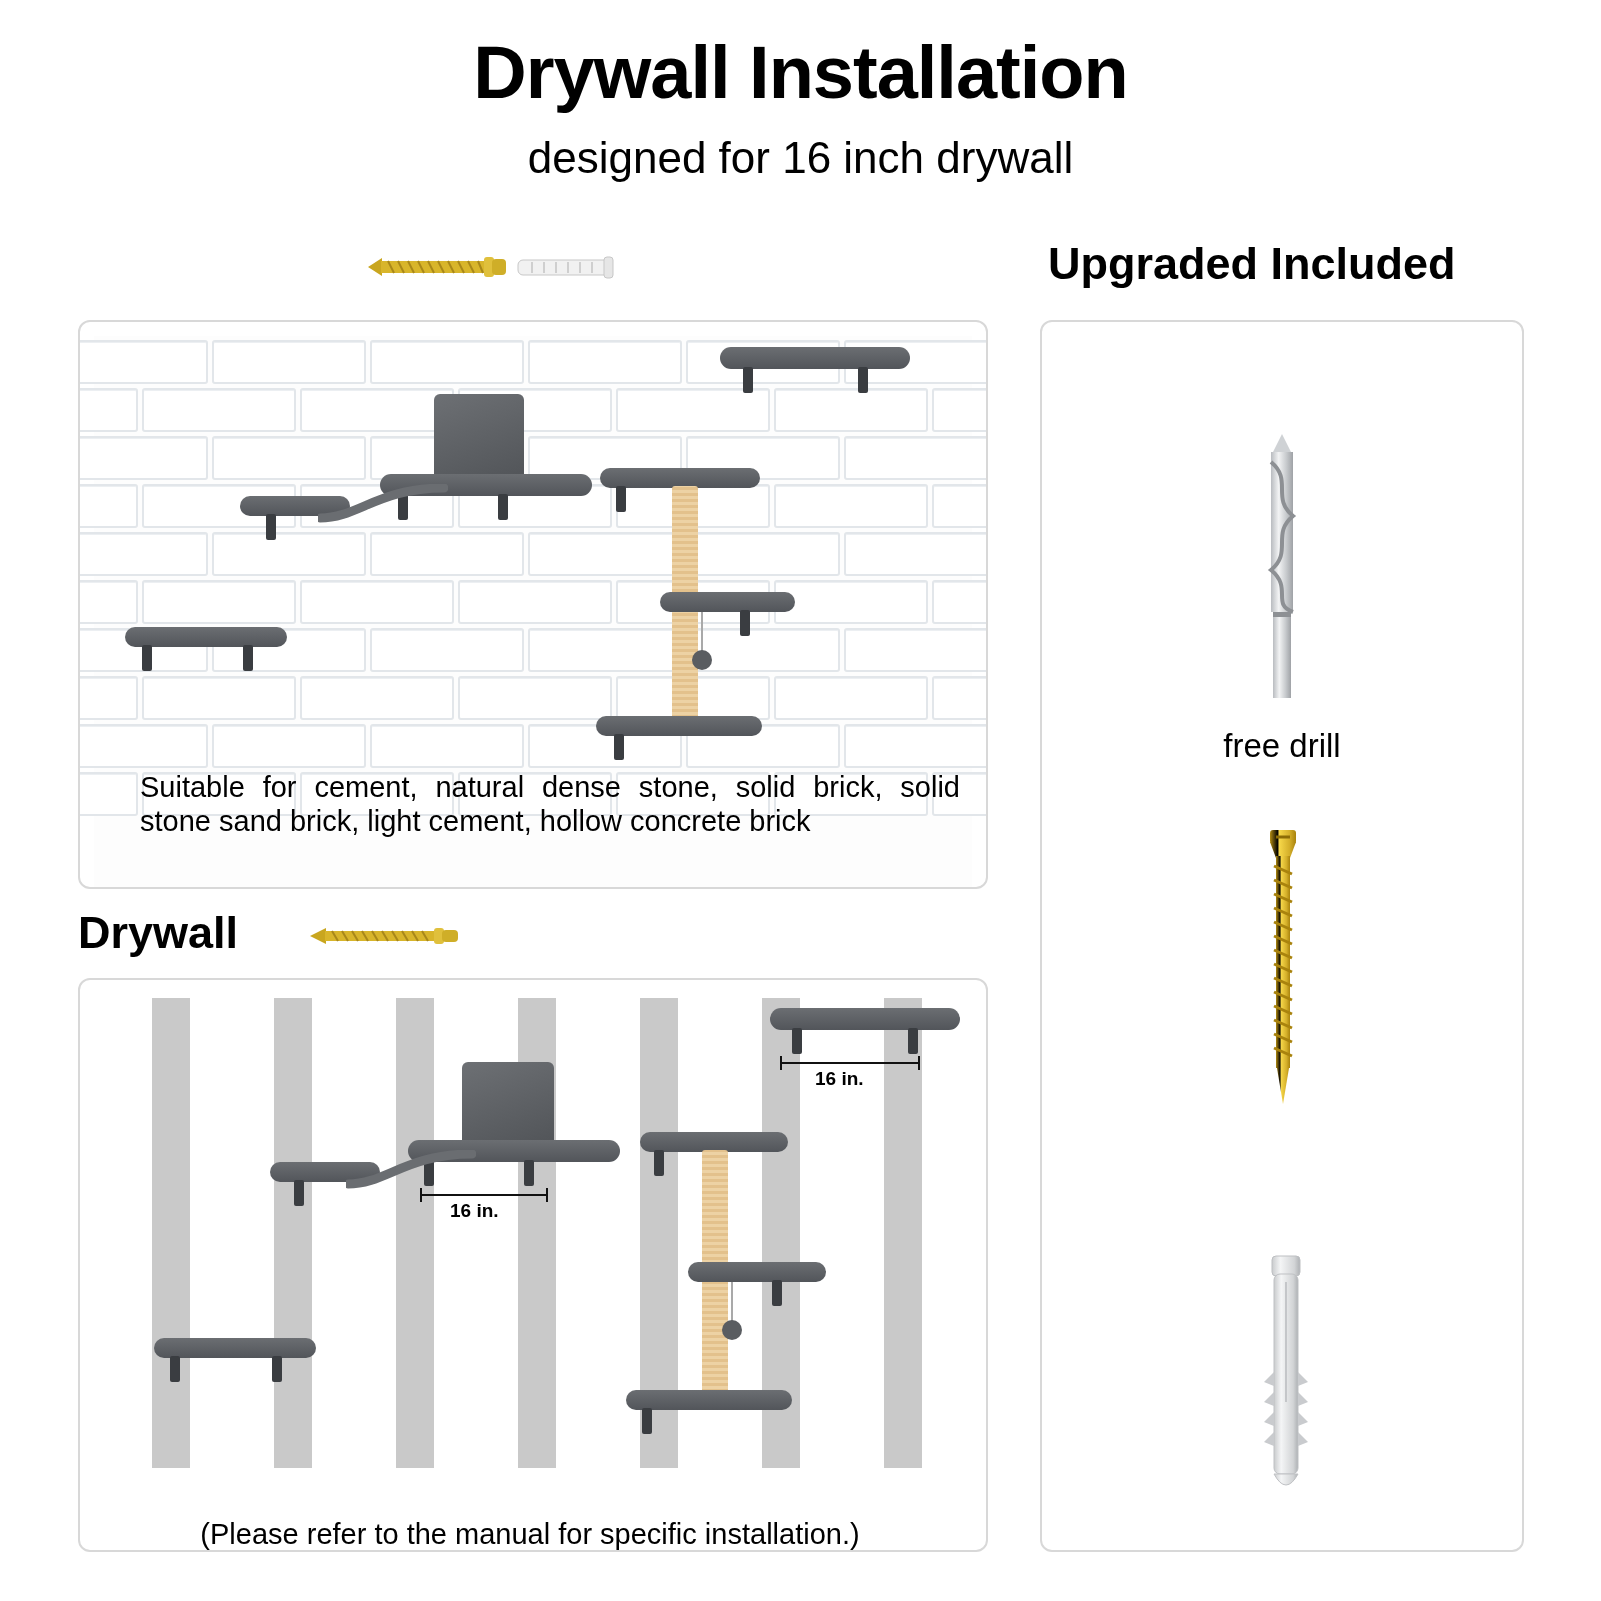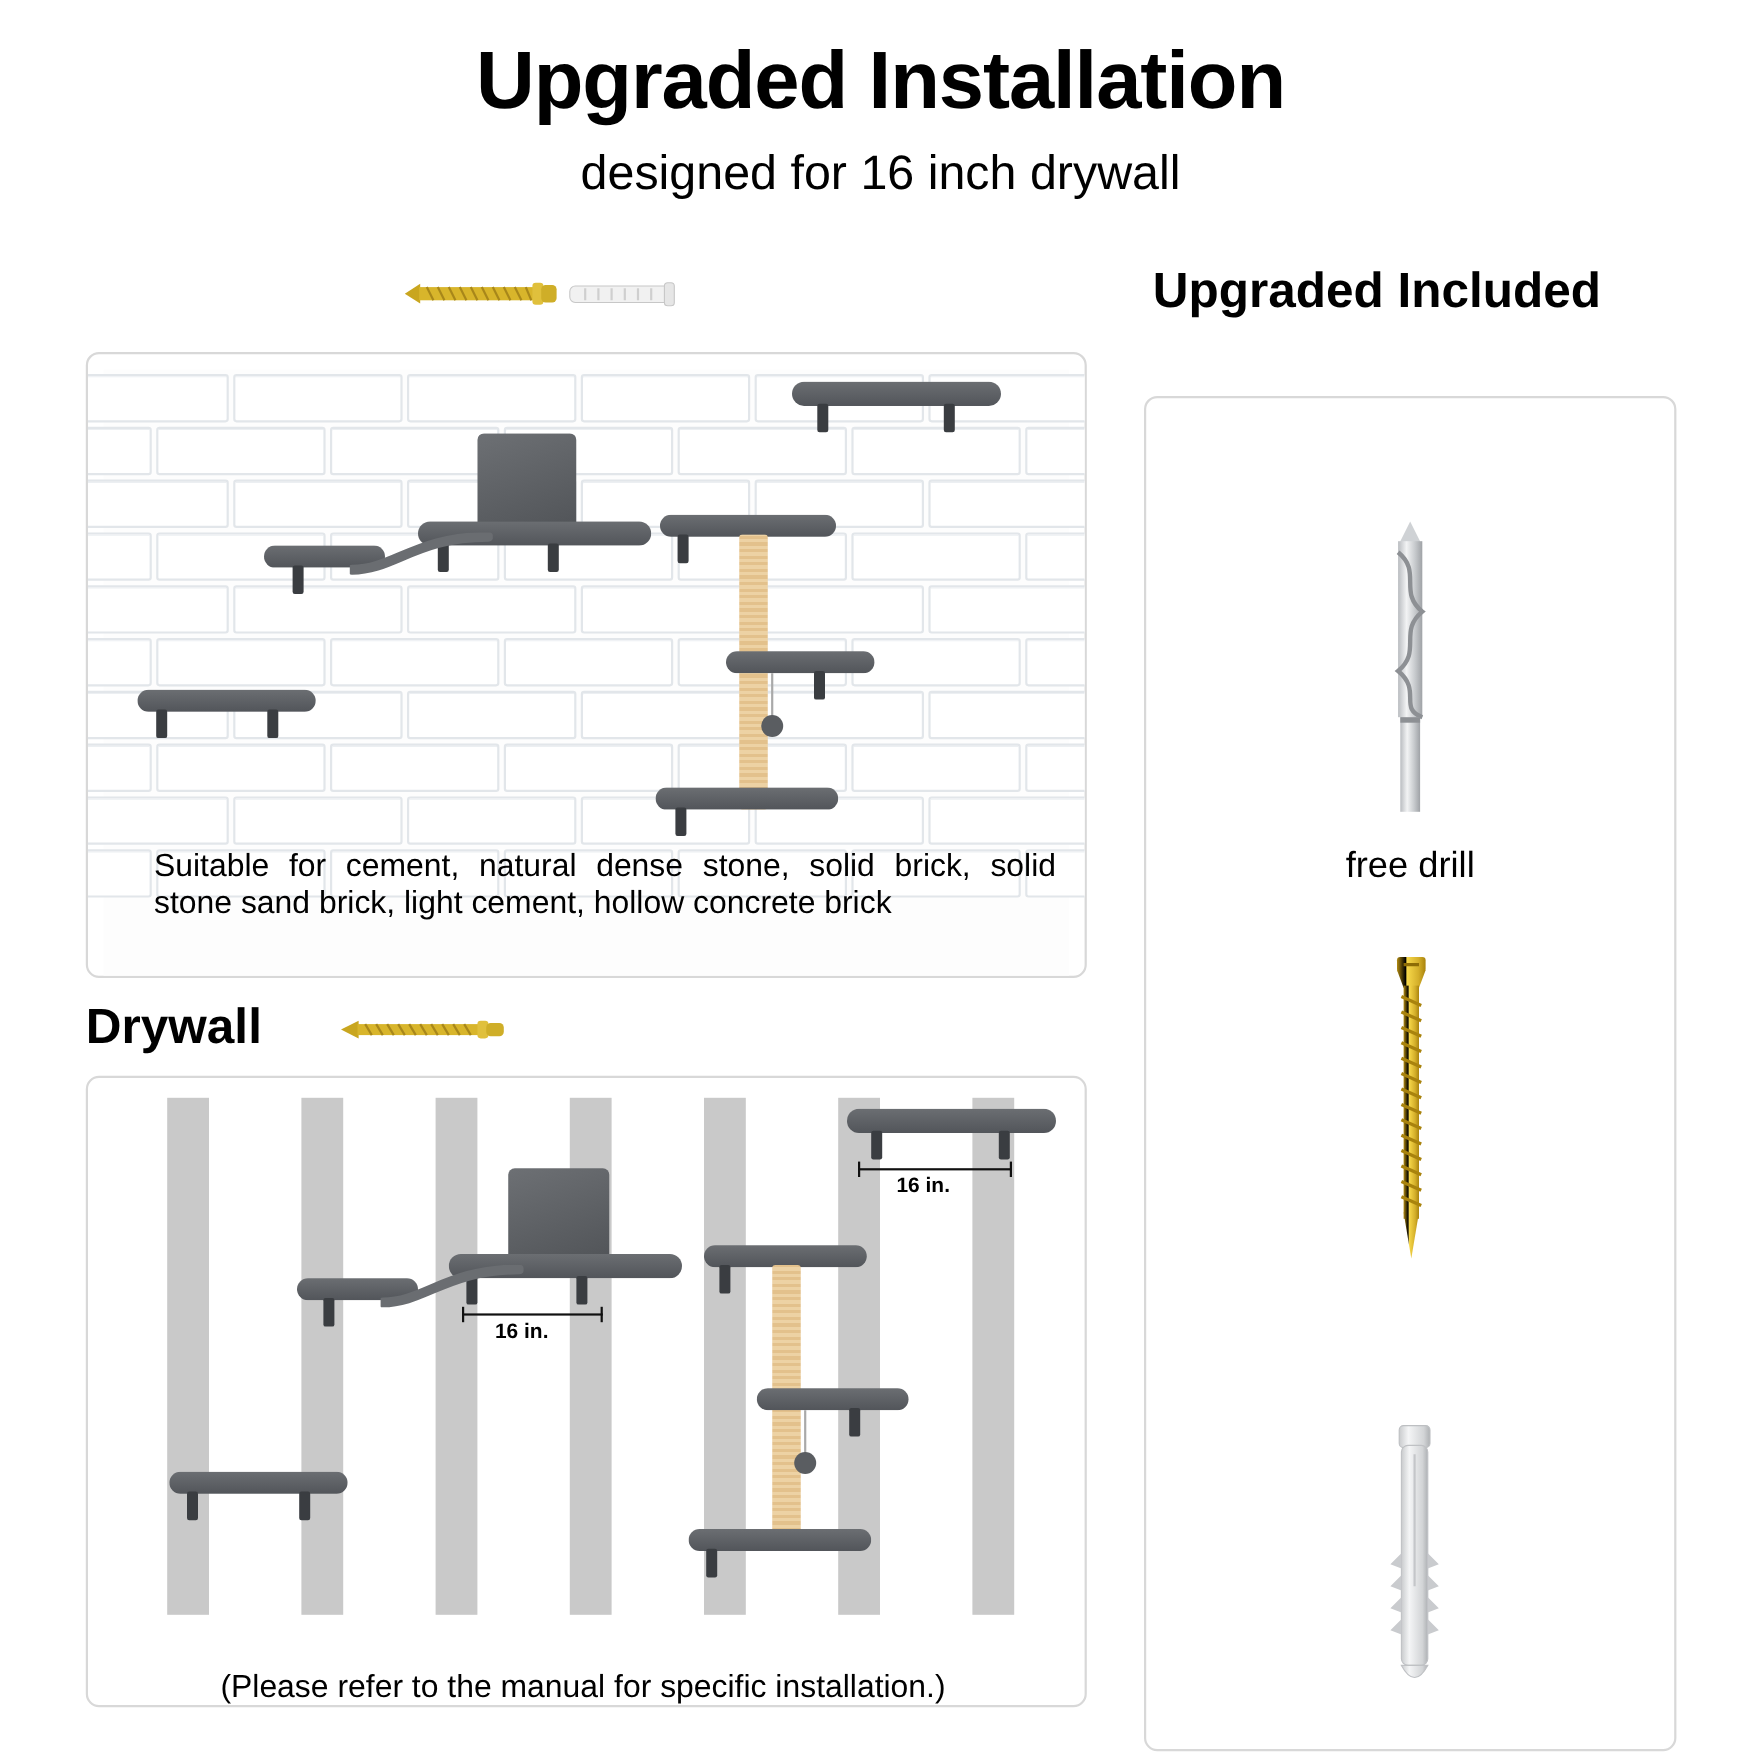--- a/index.html
+++ b/index.html
@@ -12,21 +12,21 @@
 
   
   .h-solid{position:absolute;left:78px;top:238px;font-size:45px;font-weight:bold;}
   .h-drywall{position:absolute;left:78px;top:907px;font-size:45px;font-weight:bold;}
   .h-hardware{position:absolute;left:1048px;top:238px;font-size:45px;font-weight:bold;}
 
   
   .panel{position:absolute;border:2px solid #d8d8d8;border-radius:12px;background:#fff;}
   #solid-panel{left:78px;top:320px;width:906px;height:565px;overflow:hidden;}
   #drywall-panel{left:78px;top:978px;width:906px;height:570px;overflow:hidden;}
-  #hardware-panel{left:1040px;top:320px;width:480px;height:1228px;margin-top:40px;}
+  #hardware-panel{left:1040px;top:320px;width:480px;height:1228px;}
 
   
   .brick-wall{position:absolute;left:14px;top:14px;width:878px;height:740px;background:#fdfdfd;}
   .brick{position:absolute;height:40px;border:2px solid #e2e6ea;border-radius:3px;background:#fff;
          box-shadow:0 1px 0 #eceff2 inset;}
 
   
   .stud{position:absolute;background:#c9c9c9;width:38px;top:18px;height:470px;}
 
   
@@ -59,21 +59,21 @@
   .hw-label{position:absolute;width:480px;text-align:center;font-size:33px;}
   .drill{position:absolute;}
   .bigscrew{position:absolute;}
   .plug{position:absolute;}
 </style>
 </head>
 <body>
 
 <div class="page">
 
-  <div class="title">Upgraded Installation</div>
+  <div class="title">Drywall Installation</div>
   <div class="subtitle">designed for 16 inch drywall</div>
 
   <div class="h-drywall">Drywall</div>
   <div class="h-hardware">Upgraded Included</div>
 
   <div class="screw-h" style="left:368px;top:252px;">
     <svg width="140" height="30" viewBox="0 0 140 30">
       <polygon points="0,15 14,6 14,24" fill="#c9a61f"></polygon>
       <rect x="13" y="9" width="105" height="12" fill="#d8b52b"></rect>
       <g stroke="#a8871a" stroke-width="2">

